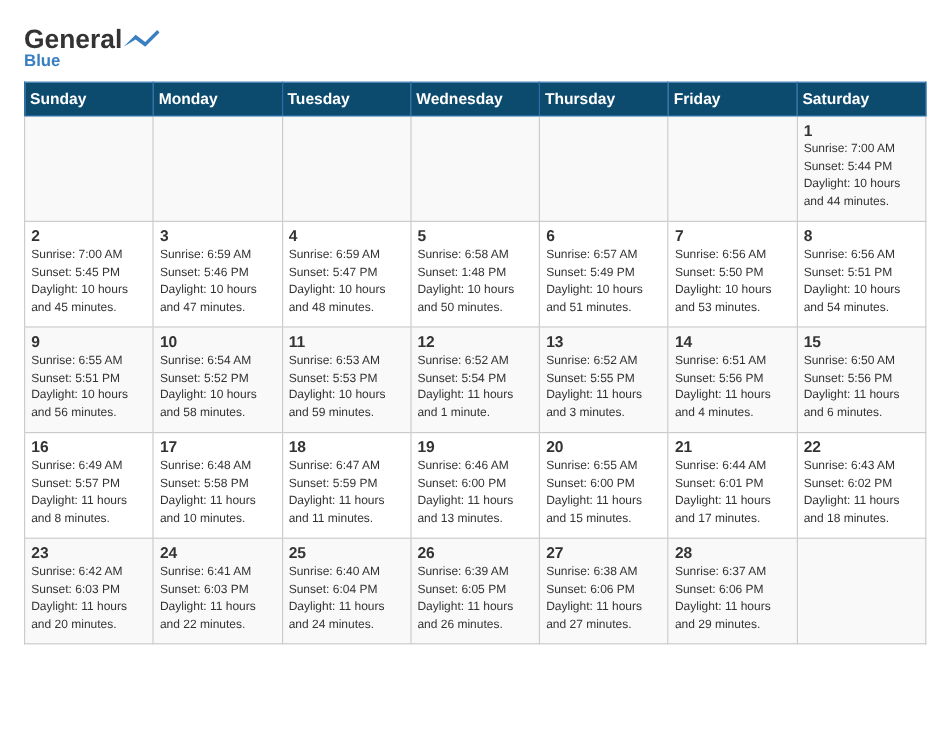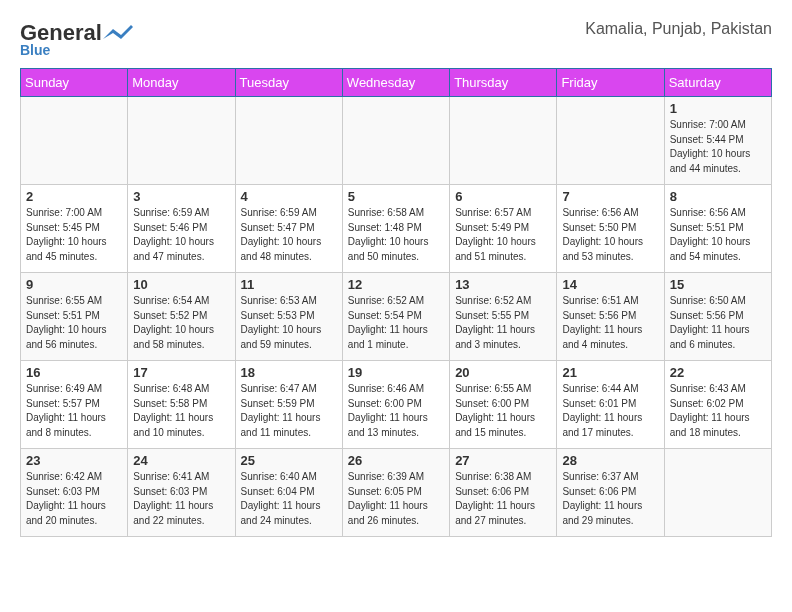--- a/index.html
+++ b/index.html
@@ -42,24 +42,24 @@
     .location {
       font-size: 16px;
       color: #555;
     }
     table {
       width: 100%;
       border-collapse: collapse;
       table-layout: fixed;
     }
     thead th {
-      background-color: #d946ef;
+      background-color: #0c4a6e;
       color: #fff;
       font-size: 13px;
-      font-weight: normal;
+      font-weight: bold;
       padding: 6px 4px;
       text-align: left;
       border: 1px solid #2a6fa8;
     }
     tbody td {
       border: 1px solid #ccc;
       vertical-align: top;
       padding: 4px 5px;
       height: 88px;
       font-size: 10.5px;
@@ -90,21 +90,20 @@
     <div class="logo-row">
       <span style="font-size:22px;font-weight:bold;color:#333;">
         <span>General</span><svg class="logo-icon" viewBox="0 0 30 18" xmlns="http://www.w3.org/2000/svg" style="display:inline-block;vertical-align:middle;margin-left:1px;">
             <polygon points="0,14 10,4 18,10 28,0 30,2 18,14 10,8" fill="#3a7fc1"></polygon>
           </svg>
       </span>
     </div>
     <div style="font-size:14px;font-weight:bold;color:#3a7fc1;margin-top:-4px;">Blue</div>
   </div>
   <div class="title-block">
-    <div class="location">Kamalia, Punjab, Pakistan</div>
   </div>
 </div>
 
 <table>
   <thead>
     <tr id="header-row">
         <th>Sunday</th>
         <th>Monday</th>
         <th>Tuesday</th>
         <th>Wednesday</th>

